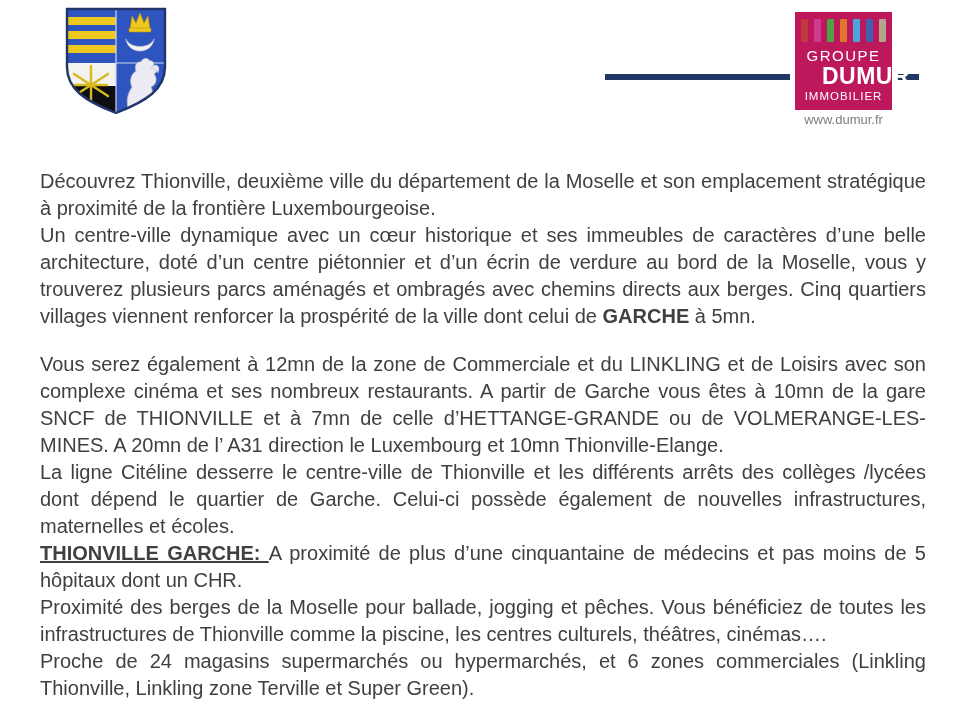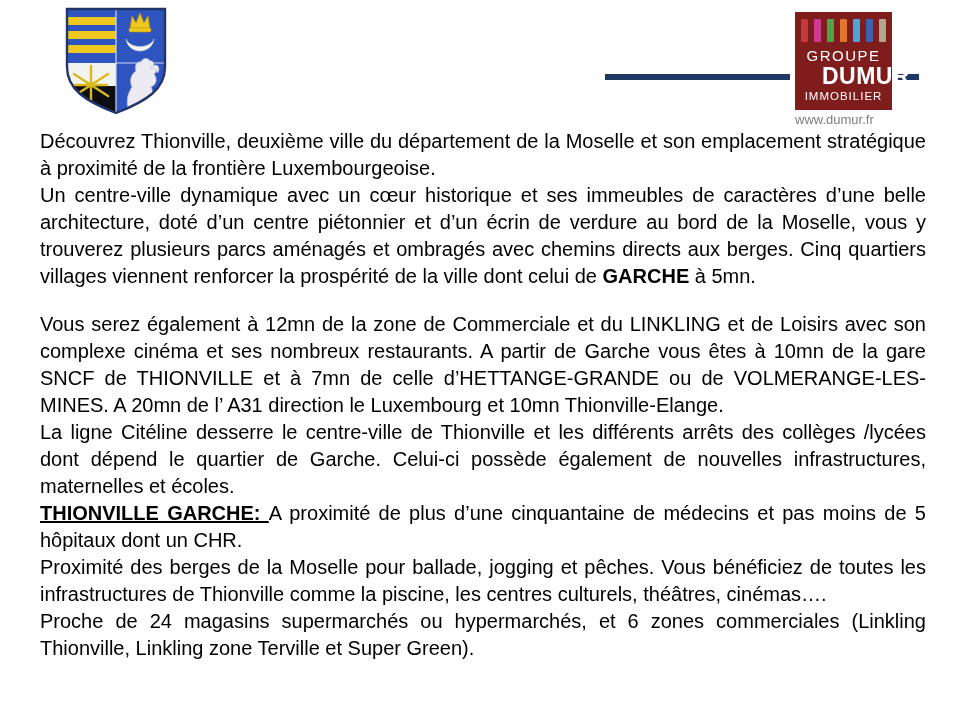--- a/index.html
+++ b/index.html
@@ -36,21 +36,21 @@
     display:flex;flex-direction:column;align-items:center;
     box-sizing:border-box;padding-top:7px;
   }
   .logo-bars{display:flex;gap:6px;height:23px;align-items:stretch;}
   .logo-bar{display:inline-block;width:7px;border-radius:1px;}
   .logo-group{color:#fff;font-size:15px;letter-spacing:1.5px;margin-top:5px;line-height:17px;}
   .logo-name{color:#fff;font-size:23px;font-weight:bold;letter-spacing:.5px;line-height:25px;margin-left:45px;}
   .logo-sector{color:#fff;font-size:11.5px;letter-spacing:1px;line-height:14px;}
   .website{
     position:absolute;left:795px;top:112px;width:97px;
-    text-align:left;font-size:13px;color:#7d7d7d;
+    text-align:center;font-size:13px;color:#7d7d7d;
   }
   
   .content{
     position:absolute;left:40px;top:128px;width:886px;
     font-size:20px;line-height:27px;
     text-align:justify;
   }
   .content p{margin:0;}
   .spacer{height:21px;}
   .run-bold{font-weight:bold;}
@@ -98,37 +98,37 @@
       <path d="M88,63 C94,57 99,61 96,68 C94,64 91,63 88,63 Z" fill="#eceaf2" stroke="#b9b9cc" stroke-width="0.6"></path>
     </g>
 
     <path d="M5,4 H103 V62 C103,84 85,96 54,108 C23,96 5,84 5,62 Z" fill="none" stroke="#21356b" stroke-width="2.4"></path>
   </svg>
 
 
   <div class="rule rule-left" style="background-color: rgb(31, 56, 100);"></div>
   <div class="rule rule-right" style="background-color: rgb(31, 56, 100);"></div>
 
-  <div class="logo-box" style="background-color: #7f1d1d;">
+  <div class="logo-box" style="background-color: #be185d;">
     <div class="logo-bars">
         <span class="logo-bar" style="background: rgb(194, 58, 60);"></span>
         <span class="logo-bar" style="background: rgb(205, 58, 144);"></span>
         <span class="logo-bar" style="background: rgb(79, 163, 69);"></span>
         <span class="logo-bar" style="background: rgb(224, 118, 45);"></span>
         <span class="logo-bar" style="background: rgb(77, 163, 220);"></span>
         <span class="logo-bar" style="background: rgb(64, 98, 174);"></span>
         <span class="logo-bar" style="background: rgb(179, 166, 141);"></span>
       </div>
     <div class="logo-group">GROUPE</div>
     <div class="logo-name">DUMUR</div>
     <div class="logo-sector">IMMOBILIER</div>
   </div>
   <div class="website">www.dumur.fr</div>
 
-  <div class="content" style="color: #000000;">
+  <div class="content" style="color: #404040; margin-top: 40px;">
       <p><span>Découvrez Thionville, deuxième ville du département de la Moselle et son emplacement stratégique à proximité de la frontière Luxembourgeoise.</span></p>
       <p><span>Un centre-ville dynamique avec un cœur historique et ses immeubles de caractères d’une belle architecture, doté d’un centre piétonnier et d’un écrin de verdure au bord de la Moselle, vous y trouverez plusieurs parcs aménagés et ombragés avec chemins directs aux berges. Cinq quartiers villages viennent renforcer la prospérité de la ville dont celui de </span><span class="run-bold">GARCHE</span><span> à 5mn.</span></p>
       <div class="spacer"></div>
       <p><span>Vous serez également à 12mn de la zone de Commerciale et du LINKLING et de Loisirs avec son complexe cinéma et ses nombreux restaurants. A partir de Garche vous êtes à 10mn de la gare SNCF de THIONVILLE et à 7mn de celle d’HETTANGE-GRANDE ou de VOLMERANGE-LES-MINES. A 20mn de l’ A31 direction le Luxembourg et 10mn Thionville-Elange.</span></p>
       <p><span>La ligne Citéline desserre le centre-ville de Thionville et les différents arrêts des collèges /lycées dont dépend le quartier de Garche. Celui-ci possède également de nouvelles infrastructures, maternelles et écoles.</span></p>
       <p><span class="run-bold run-underline">THIONVILLE GARCHE: </span><span>A proximité de plus d’une cinquantaine de médecins et pas moins de 5 hôpitaux dont un CHR.</span></p>
       <p><span>Proximité des berges de la Moselle pour ballade, jogging et pêches. Vous bénéficiez de toutes les infrastructures de Thionville comme la piscine, les centres culturels, théâtres, cinémas….</span></p>
       <p><span>Proche de 24 magasins supermarchés ou hypermarchés, et 6 zones commerciales (Linkling Thionville, Linkling zone Terville et Super Green).</span></p>
     </div>
 

